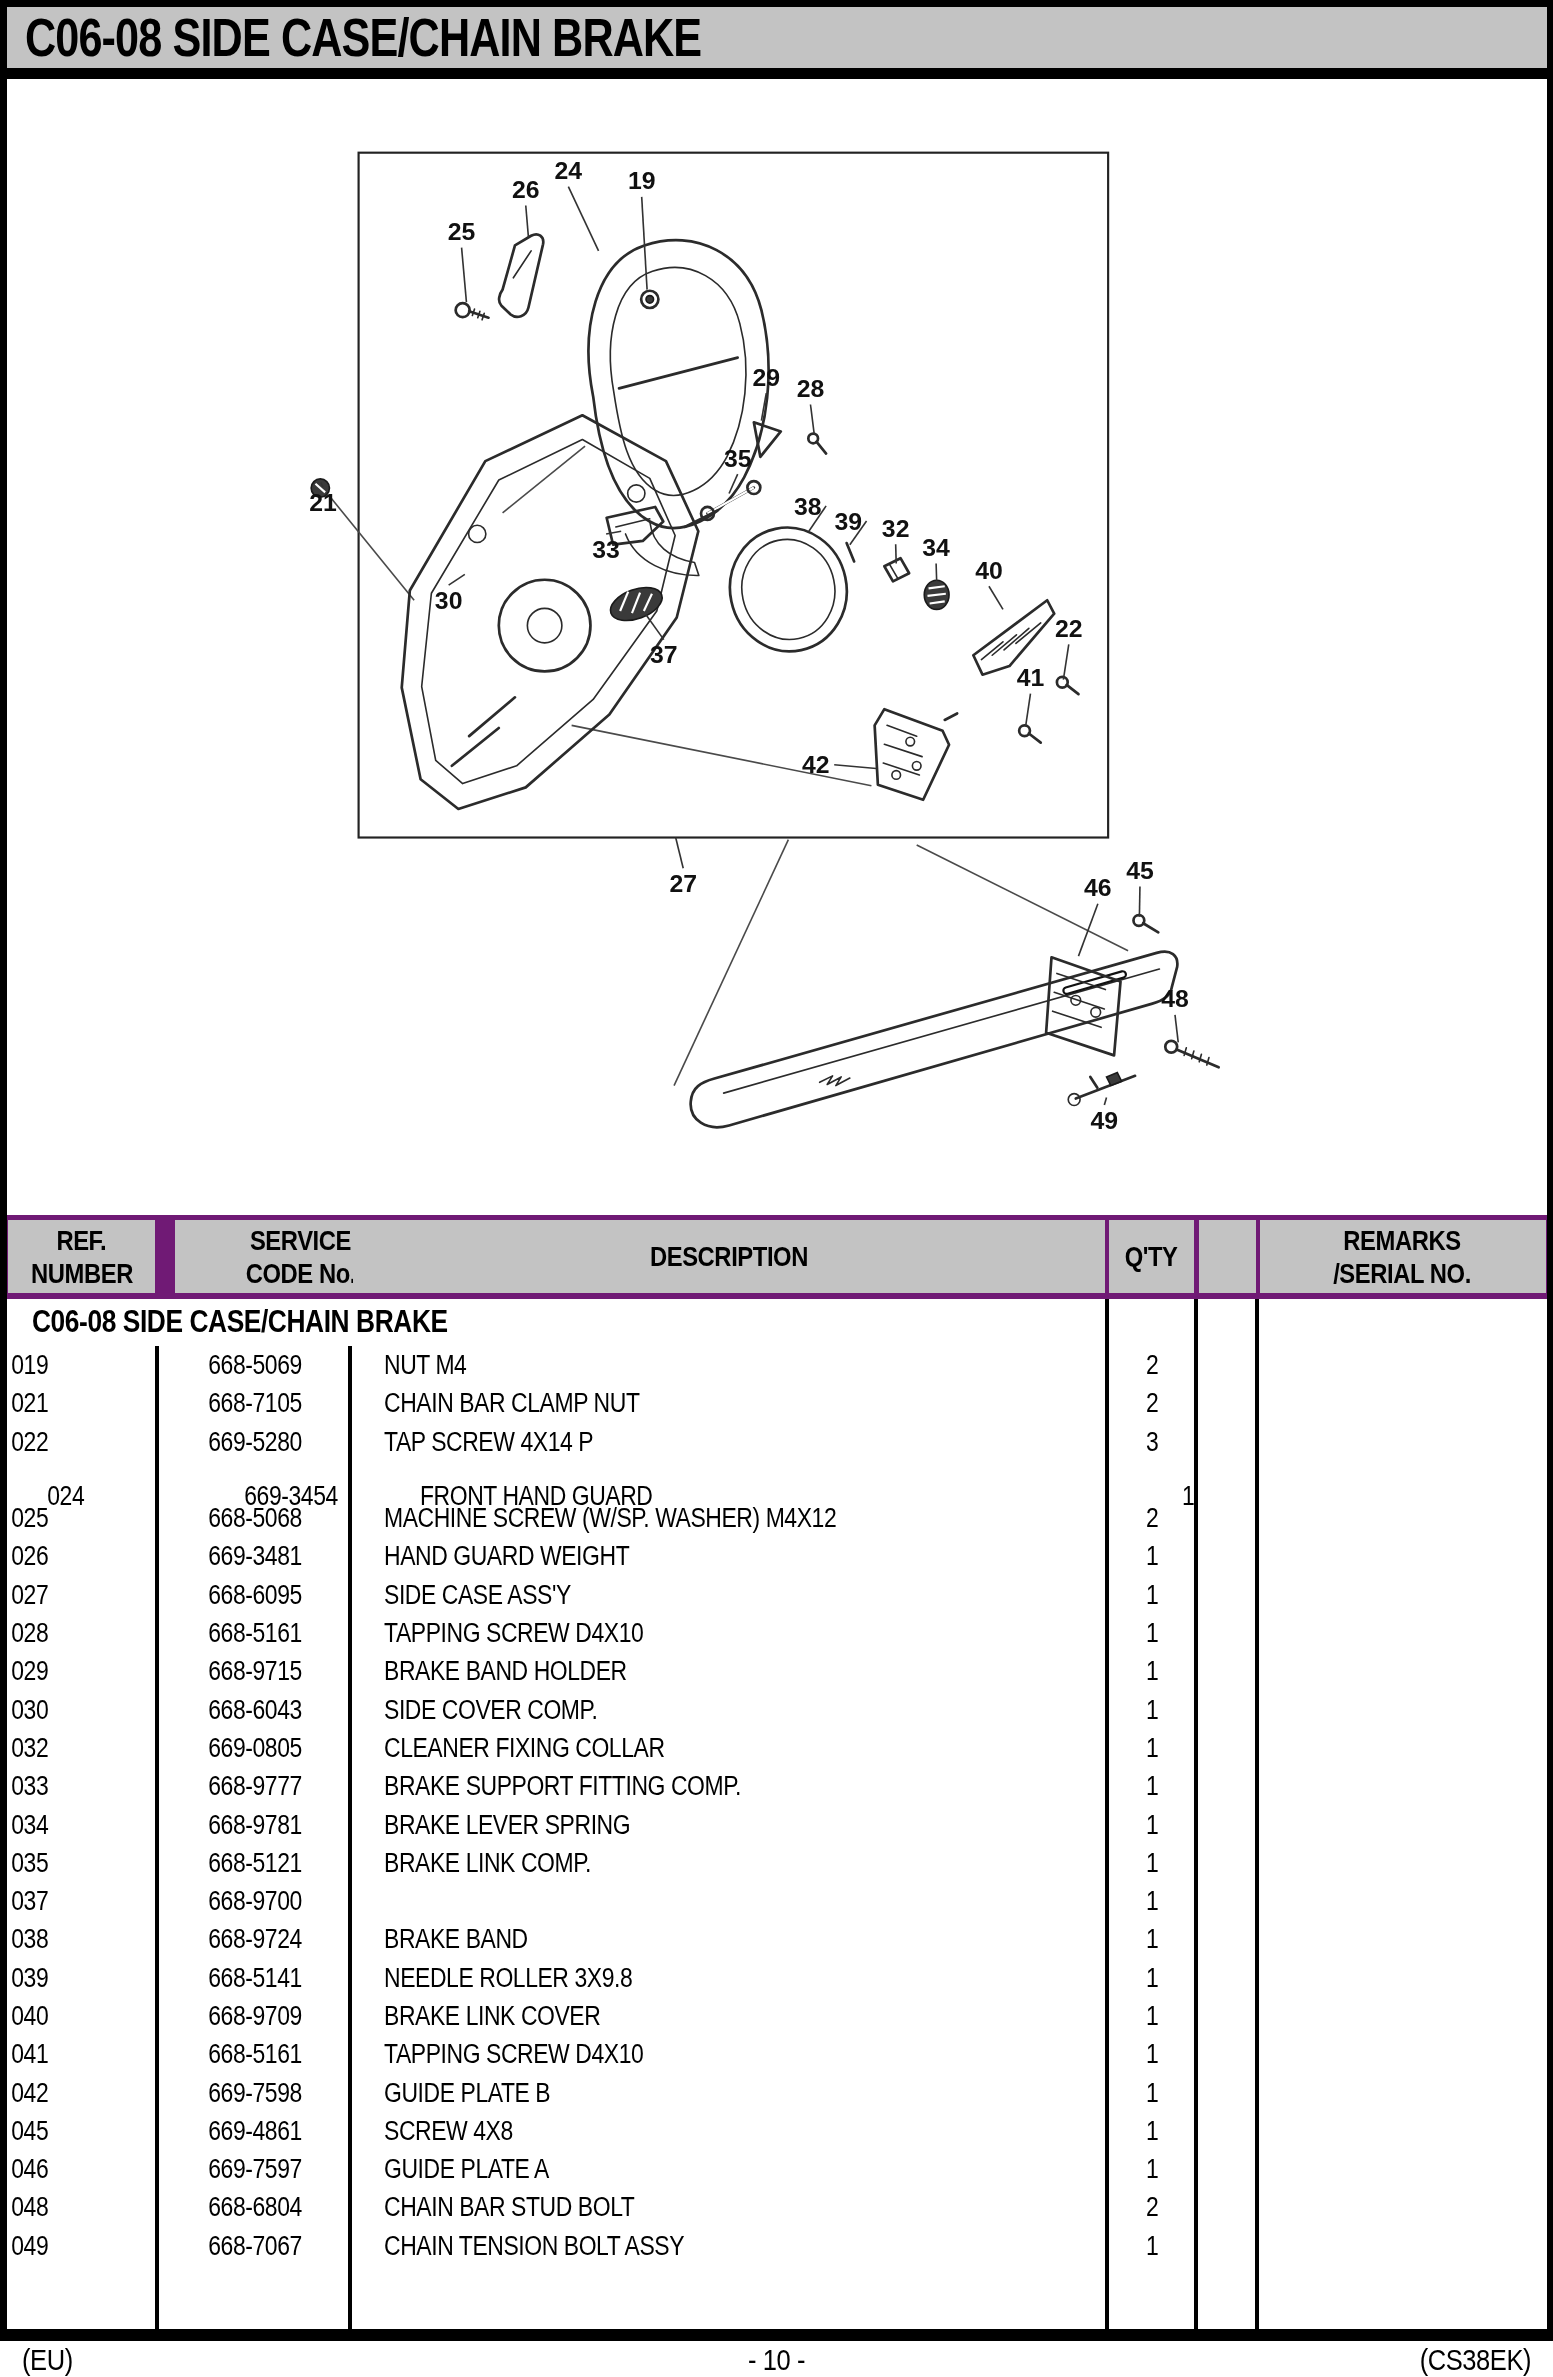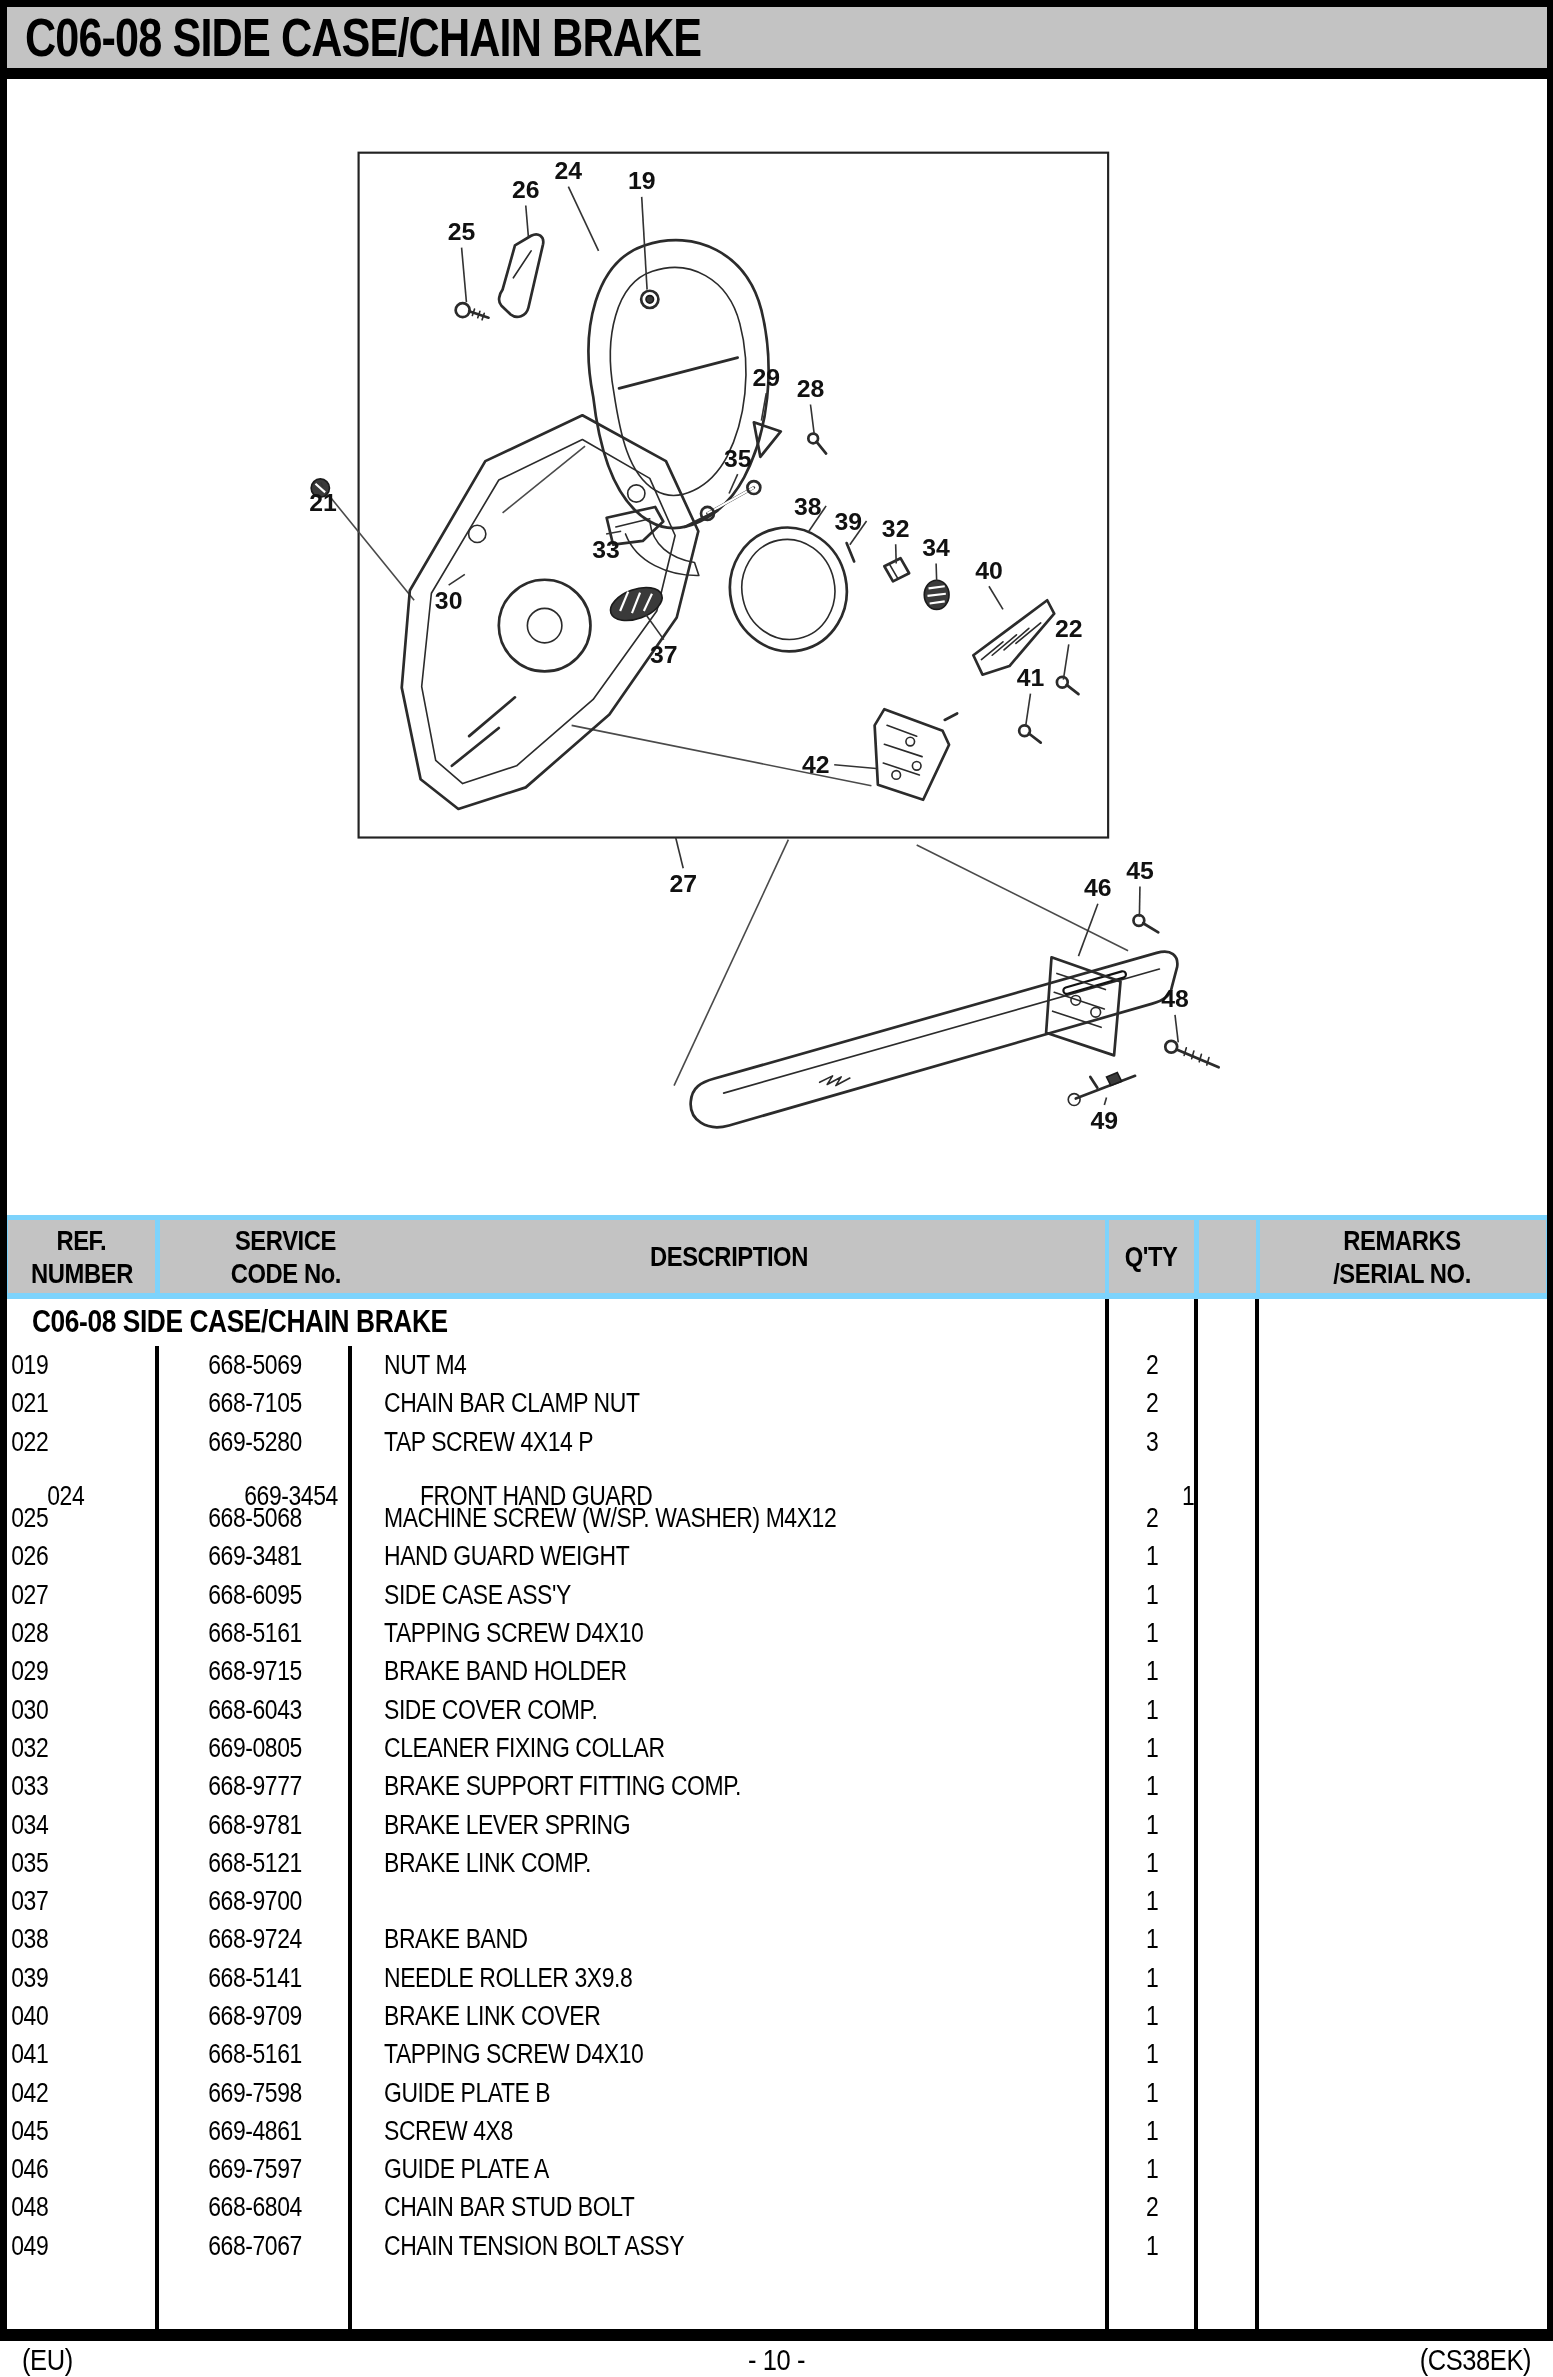--- a/index.html
+++ b/index.html
@@ -24,27 +24,27 @@
   .part  { fill:none; stroke:#2b2b2b; stroke-width:5; stroke-linejoin:round; stroke-linecap:round; }
   .thin  { fill:none; stroke:#2b2b2b; stroke-width:3; stroke-linejoin:round; stroke-linecap:round; }
   .darkfill { fill:#3a3a3a; stroke:#1a1a1a; stroke-width:3; }
   .whiteline { stroke:#fff; stroke-width:4; fill:none; }
   .leader { stroke:#333; stroke-width:3; }
   .guide  { stroke:#4a4a4a; stroke-width:3; }
   .callout { font:bold 46px "Liberation Sans", sans-serif; fill:#111; text-anchor:middle; }
   .frame { fill:none; stroke:#222; stroke-width:4; }
 
   
-  #thead { position:absolute; left:6.5px; top:1215px; width:1540px; height:84px; background:#7dd3fc; }
+  #thead { position:absolute; left:6.5px; top:1215px; width:1540px; height:84px; background:#701a75; }
   .hcell { position:absolute; top:5.4px; height:73px; background:#c3c3c3;
            display:flex; flex-direction:column; justify-content:center; align-items:center; }
   .hcell span { display:inline-block; font-size:28px; font-weight:bold; letter-spacing:-0.5px;
                 line-height:33px; transform:scaleX(0.85); transform-origin:center; white-space:nowrap; }
   .hc-ref     { left:1.6px;    width:147px; }
-  .hc-code    { left:153px;  width:226px;padding-left:26px; }
+  .hc-code    { left:168px;  width:226px;padding-left:26px; }
   .hc-desc    { left:346px;  width:752px; }
   .hc-qty     { left:1102px; width:85px; }
   .hc-narrow  { left:1192px; width:57px; }
   .hc-remarks { left:1253px; width:286px; }
 
   
   #section-title { position:absolute; left:32px; top:1299px; height:46px; line-height:46px;
                    font-size:31px; font-weight:bold; letter-spacing:-0.5px; white-space:nowrap;
                    transform:scaleX(0.85); transform-origin:left center; }
 

